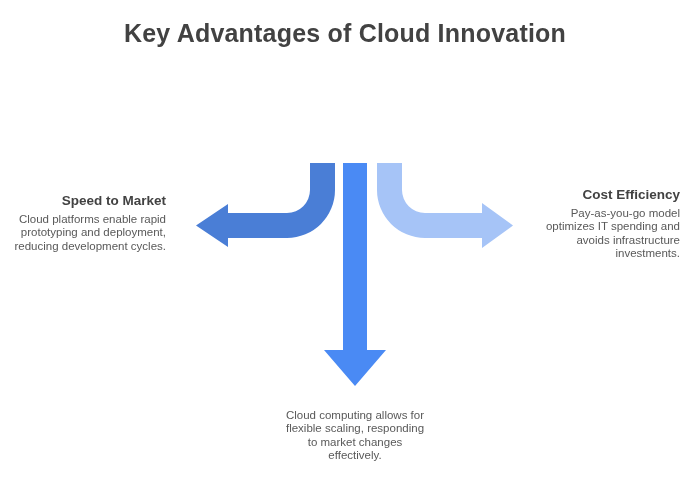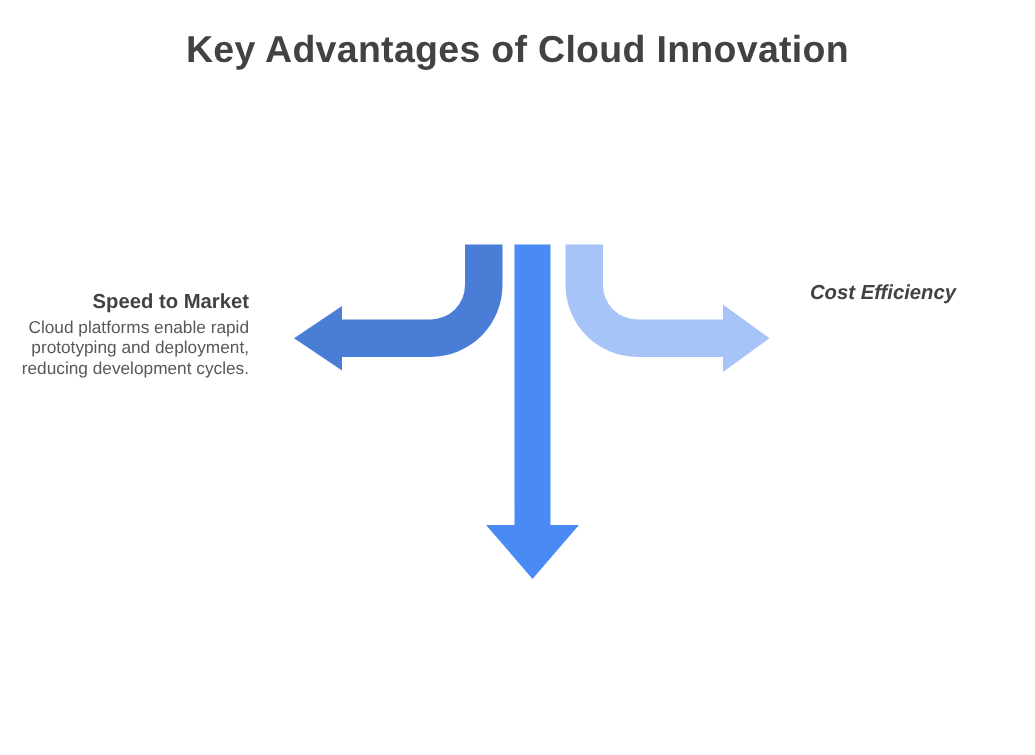--- a/index.html
+++ b/index.html
@@ -47,22 +47,21 @@
   .block-speed {
     top: 193px;
     right: 524px;   
     width: 175px;
     text-align: right;
   }
   .block-cost {
     top: 187px;
     left: 540px;
     width: 140px;
-    text-align: left;
-    font-style: italic;
+    text-align: right;
   }
   .block-agility {
     top: 409px;
     left: 260px;
     width: 190px;
     text-align: center;
   }
 </style>
 </head>
 <body>
@@ -84,18 +83,26 @@
 
   <div class="text-block block-speed">
     <h3>Speed to Market</h3>
     <p class="desc">Cloud platforms enable rapid
 prototyping and deployment,
 reducing development cycles.</p>
   </div>
 
   <div class="text-block block-cost">
     <h3>Cost Efficiency</h3>
+    <p class="desc">Pay-as-you-go model
+optimizes IT spending and
+avoids infrastructure
+investments.</p>
   </div>
 
   <div class="text-block block-agility">
+    <p class="desc">Cloud computing allows for
+flexible scaling, responding
+to market changes
+effectively.</p>
   </div>
 
 </div>
 
 </body></html>

